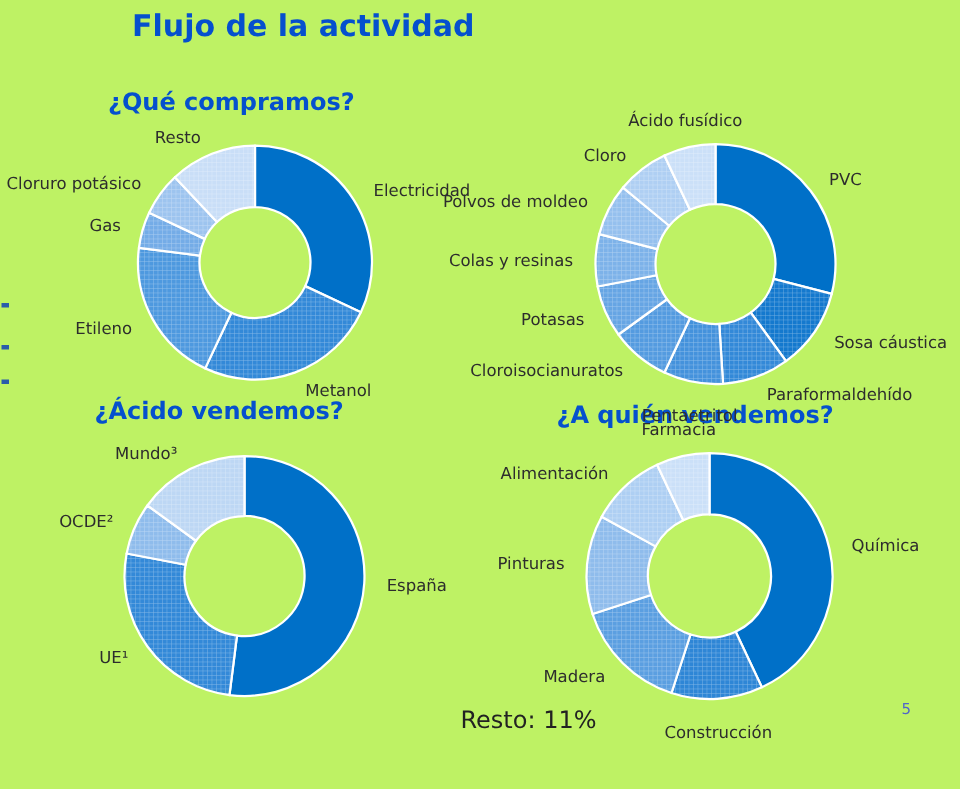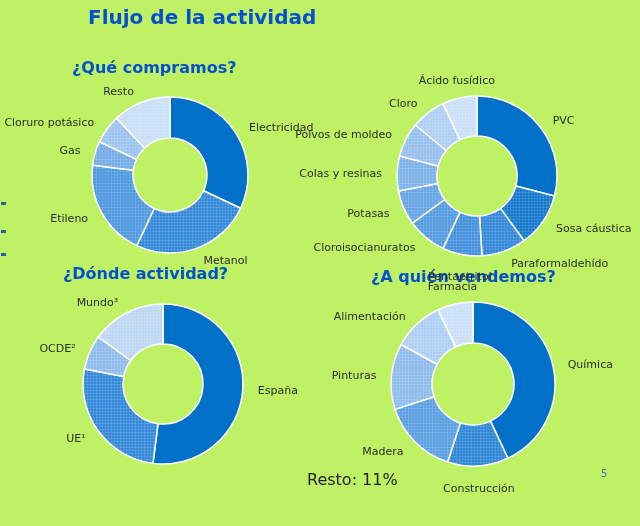--- a/index.html
+++ b/index.html
@@ -25,21 +25,21 @@
 
 <div class="slide">
 
   <div class="main-title">Flujo de la actividad</div>
 
   <div class="edge-dash d0"></div>
   <div class="edge-dash d1"></div>
   <div class="edge-dash d2"></div>
 
   <div class="chart-title ct-0">¿Qué compramos?</div>
-  <div class="chart-title ct-2">¿Dónde actividad?</div>
+  <div class="chart-title ct-2">¿Ácido vendemos?</div>
   <div class="chart-title ct-3">¿A quién vendemos?</div>
 
   <svg id="charts-svg" width="640" height="526">
     <defs>
       <pattern id="hatch" width="3" height="3" patternUnits="userSpaceOnUse">
         <path d="M0 0H3M0 0V3" stroke="#ffffff" stroke-width="0.6" opacity="0.4"></path>
       </pattern>
     </defs>
   <path d="M170 97 A78 78 0 0 1 240.58 208.21 L203.48 190.75 A37 37 0 0 0 170 138 Z" fill="#0070C8" stroke="#ffffff" stroke-width="1.5" stroke-linejoin="round"></path>
       <text x="249.0" y="130.8" text-anchor="start">Electricidad</text>

